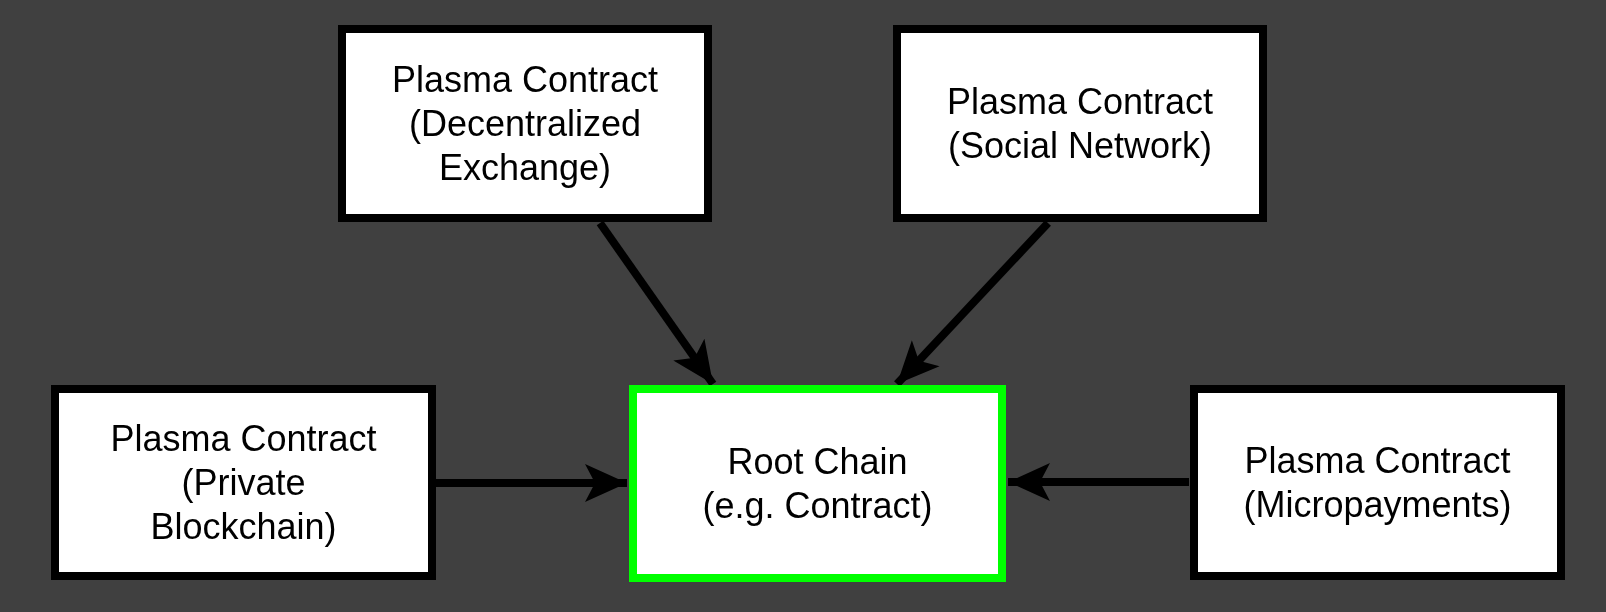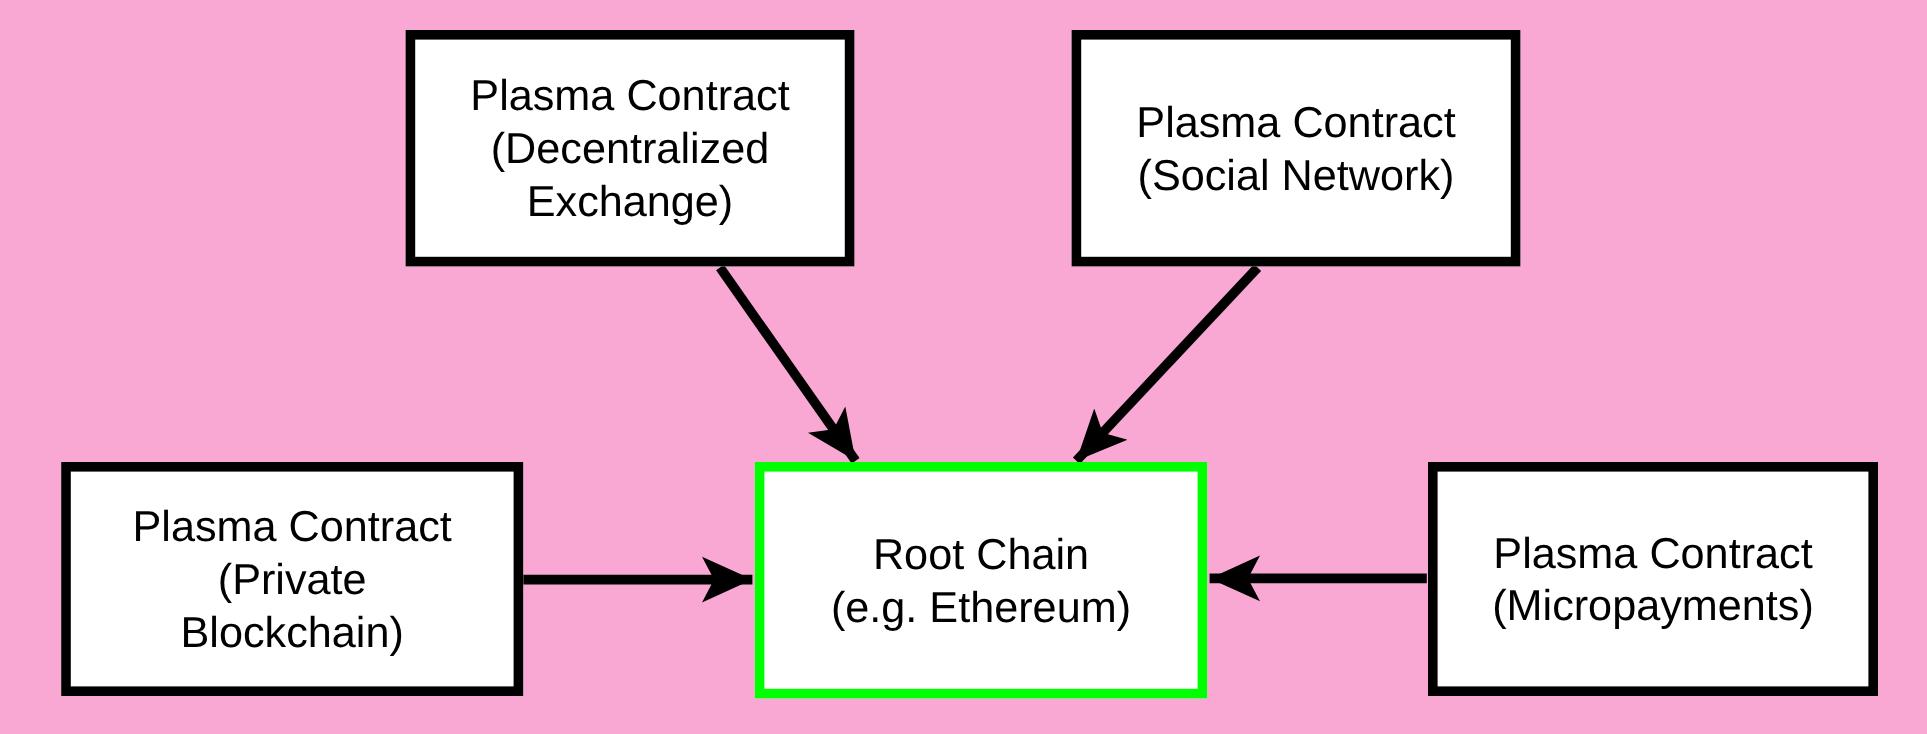--- a/index.html
+++ b/index.html
@@ -4,21 +4,21 @@
 <style>
   html, body {
     margin: 0;
     padding: 0;
     background: #ffffff;
   }
   .canvas {
     position: relative;
     width: 1606px;
     height: 612px;
-    background: #f9a8d4;
+    background: #404040;
     font-family: "Liberation Sans", sans-serif;
     overflow: hidden;
   }
   .edges-layer {
     position: absolute;
     left: 0;
     top: 0;
     width: 1606px;
     height: 612px;
   }
@@ -84,16 +84,16 @@
 Blockchain)</span>
   </div>
 
   <div class="node node-micro">
     <span class="label">Plasma Contract
 (Micropayments)</span>
   </div>
 
   <div class="node node-root root">
     <span class="label">Root Chain
-(e.g. Ethereum)</span>
+(e.g. Contract)</span>
   </div>
 
 </div>
 
 </body></html>

